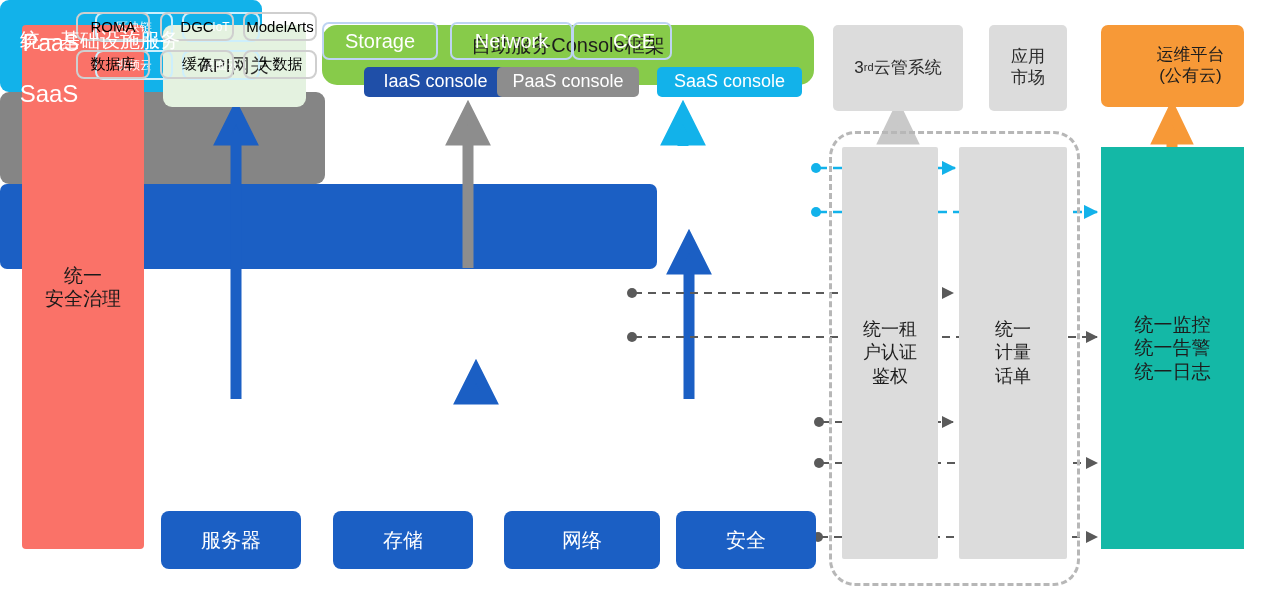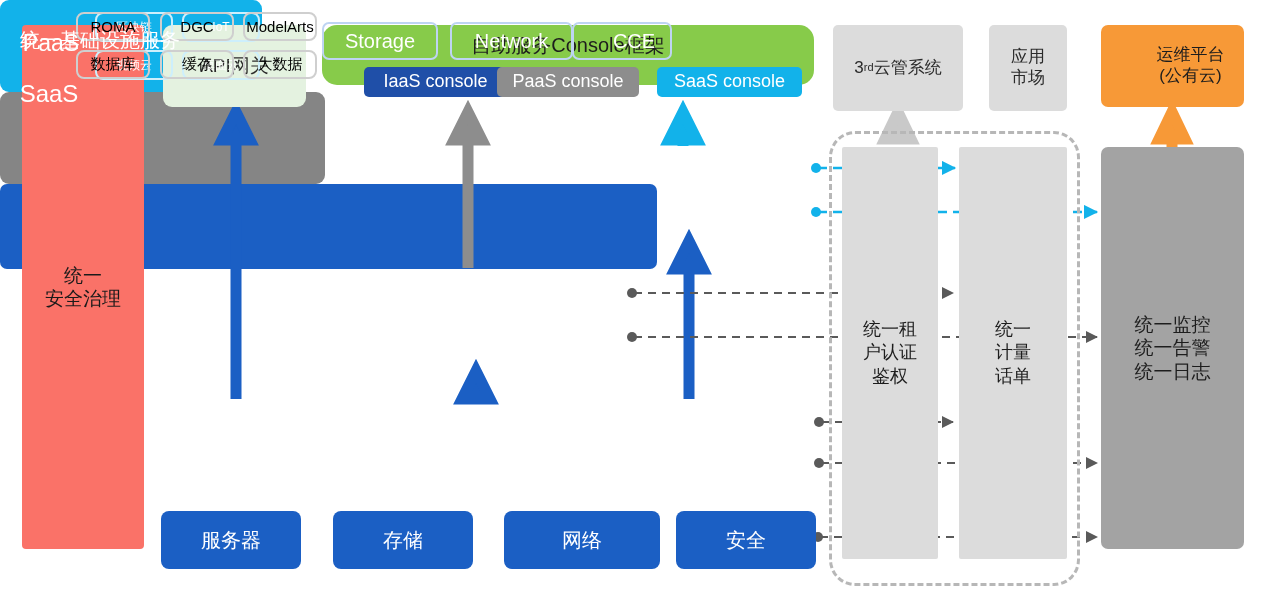--- a/index.html
+++ b/index.html
@@ -14,21 +14,21 @@
   #console-frame{left:322px;top:25px;width:492px;height:60px;background:#87cb4a;border-radius:15px;display:block;padding-left:12px;}
   #console-title{position:absolute;left:0;top:8px;width:100%;text-align:center;font-size:20px;color:#1d1d1d;}
   .console-chip{position:absolute;top:42px;height:30px;border-radius:5px;display:flex;align-items:center;justify-content:center;color:#fff;font-size:18px;}
   #chip-iaas{left:13px;width:143px;background:#1f4fa8;margin-left:29px;}
   #chip-paas{left:175px;width:142px;background:#8d8d8d;}
   #chip-saas{left:335px;width:145px;background:#12b2ea;}
 
   #third-cloud{left:833px;top:25px;width:130px;height:86px;background:#dcdcdc;color:#2b2b2b;font-size:17px;border-radius:5px;}
   #app-market{left:989px;top:25px;width:78px;height:86px;background:#dcdcdc;color:#2b2b2b;font-size:17px;border-radius:5px;}
   #ops-platform-top{left:1101px;top:25px;width:143px;height:82px;background:#f79937;color:#1d1d1d;font-size:17px;border-radius:7px;padding-left:36px;}
-  #ops-platform-main{left:1101px;top:147px;width:143px;height:402px;background:#a3a3a3;color:#1d1d1d;font-size:19px;border-radius:7px;}
+  #ops-platform-main{left:1101px;top:147px;width:143px;height:402px;background:#14b8a6;color:#1d1d1d;font-size:19px;border-radius:0;}
 
   
   #saas-box{left:552px;top:145px;width:262px;height:92px;background:#12b2ea;border-radius:9px;display:block;}
   #saas-label{position:absolute;left:10px;top:32px;width:78px;text-align:center;color:#fff;font-size:24px;margin-top:48px;}
   .saas-chip{position:absolute;height:30px;border:2px solid #cdeffc;border-radius:8px;display:flex;align-items:center;justify-content:center;color:#fff;font-size:12px;box-sizing:border-box;}
   #saas-blockchain{left:95px;top:12px;width:78px;}
   #saas-iot{left:182px;top:12px;width:78px;}
   #saas-video{left:95px;top:50px;width:78px;}
   #saas-desktop{left:182px;top:50px;width:78px;}
 

